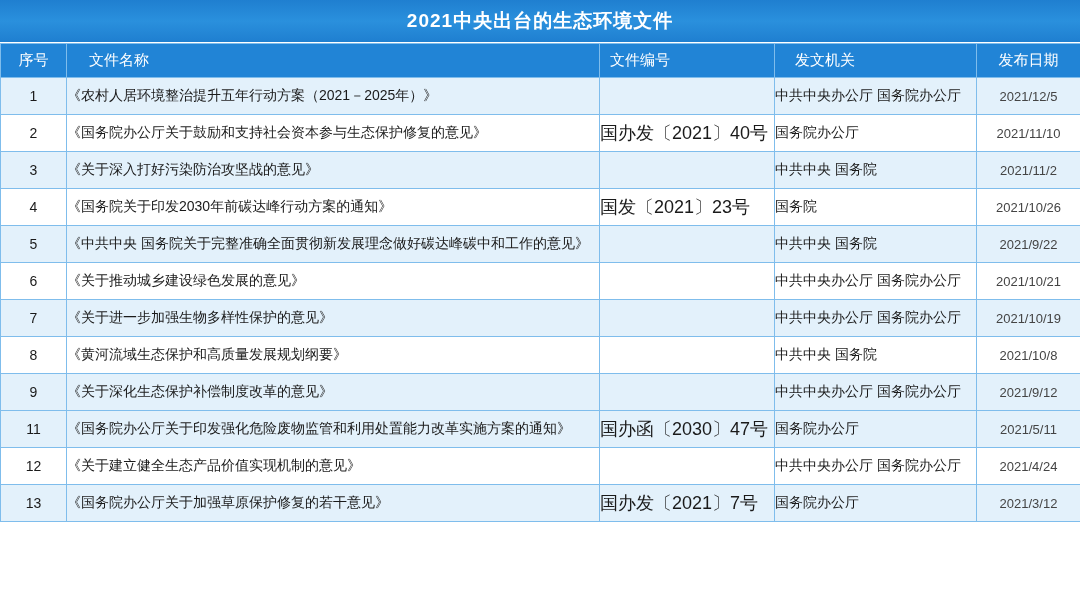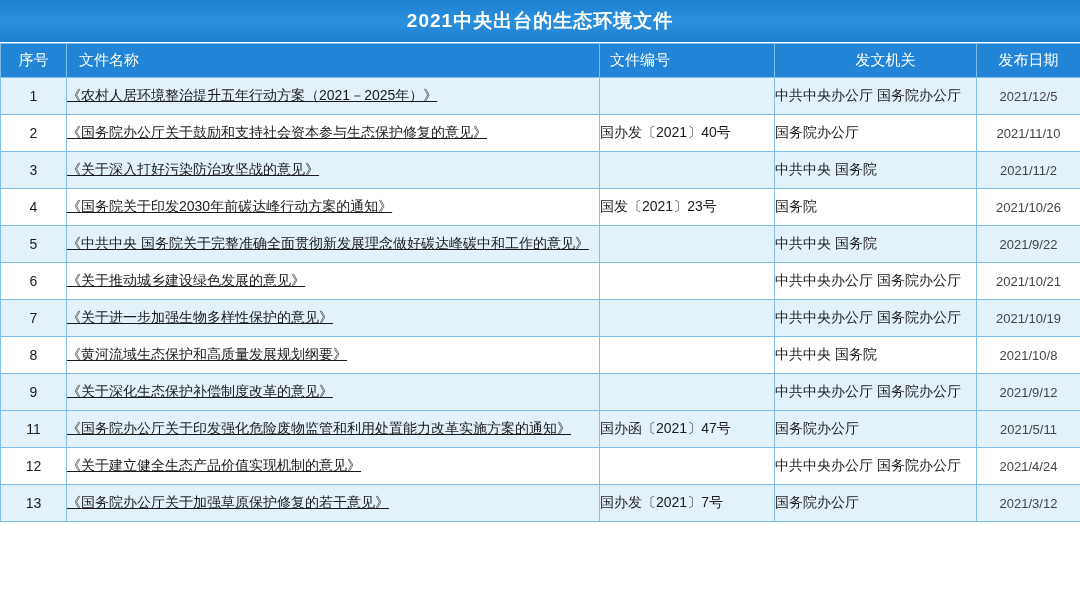--- a/index.html
+++ b/index.html
@@ -52,28 +52,28 @@
     color: #ffffff;
     font-size: 15px;
     font-weight: normal;
     height: 33px;
     text-align: center;
     border-color: #2184d6;
     margin-left: 44px;
   }
   thead th.th-name {
     text-align: left;
-    padding-left: 12px;
+    padding-left: 22px;
   }
   thead th.th-code {
     text-align: left;
     padding-left: 10px;
   }
   thead th.th-org {
-    text-align: center;
+    text-align: left;
     padding-left: 20px;
   }
   tbody tr {
     height: 37px;
   }
   tbody tr.odd td {
     background-color: #e3f1fb;
   }
   tbody tr.even td {
     background-color: #ffffff;
@@ -83,26 +83,25 @@
     font-size: 14px;
     color: #1a1a1a;
   }
   td.c-name {
     text-align: left;
     padding-left: 12px;
     font-size: 14px;
     color: #1a1a1a;
     white-space: nowrap;
     overflow: hidden;
-    text-decoration: underline;
   }
   td.c-code {
     text-align: left;
     padding-left: 10px;
-    font-size: 14px;
+    font-size: 18px;
     color: #1a1a1a;
     white-space: nowrap;
   }
   td.c-org {
     text-align: left;
     padding-left: 12px;
     font-size: 14px;
     color: #1a1a1a;
     white-space: nowrap;
   }
@@ -229,21 +228,21 @@
       <tr class="odd">
         <td class="c-idx">9</td>
         <td class="c-name">《关于深化生态保护补偿制度改革的意见》</td>
         <td class="c-code"></td>
         <td class="c-org">中共中央办公厅  国务院办公厅</td>
         <td class="c-date">2021/9/12</td>
       </tr>
       <tr class="odd">
         <td class="c-idx">11</td>
         <td class="c-name">《国务院办公厅关于印发强化危险废物监管和利用处置能力改革实施方案的通知》</td>
-        <td class="c-code">国办函〔2021〕47号</td>
+        <td class="c-code">国办函〔2030〕47号</td>
         <td class="c-org">国务院办公厅</td>
         <td class="c-date">2021/5/11</td>
       </tr>
       <tr class="even">
         <td class="c-idx">12</td>
         <td class="c-name">《关于建立健全生态产品价值实现机制的意见》</td>
         <td class="c-code"></td>
         <td class="c-org">中共中央办公厅  国务院办公厅</td>
         <td class="c-date">2021/4/24</td>
       </tr>

